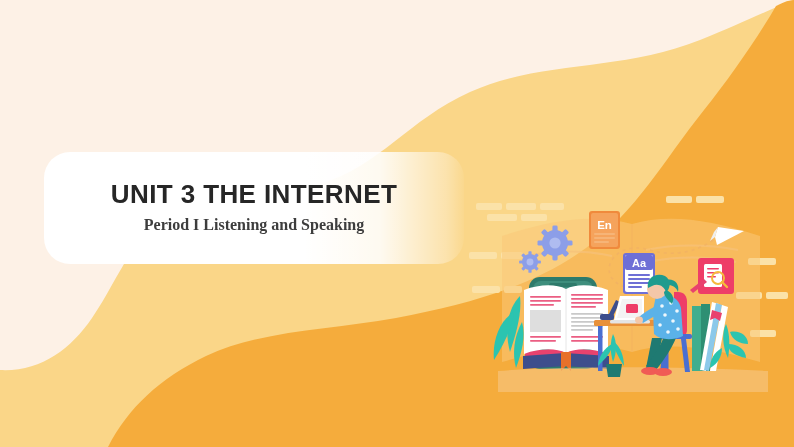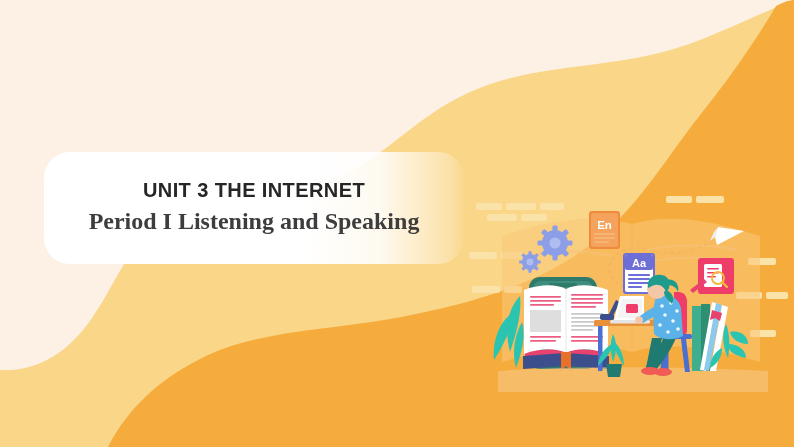--- a/index.html
+++ b/index.html
@@ -41,31 +41,31 @@
     display: flex;
     flex-direction: column;
     align-items: center;
     justify-content: center;
     box-sizing: border-box;
     padding-bottom: 2px;
   }
   #unit-title {
     font-family: "Liberation Sans", sans-serif;
     font-weight: bold;
-    font-size: 20px;
+    font-size: 26px;
     letter-spacing: 0.4px;
     color: #262626;
     white-space: nowrap;
     line-height: 1.1;
     margin: 0 0 7px 0;
   }
   #period-subtitle {
     font-family: "Liberation Serif", serif;
     font-weight: bold;
-    font-size: 24px;
+    font-size: 16px;
     color: #3d3d3d;
     white-space: nowrap;
     line-height: 1.1;
     margin: 0;
   }
 </style>
 </head>
 <body>
 
 <div id="slide">

